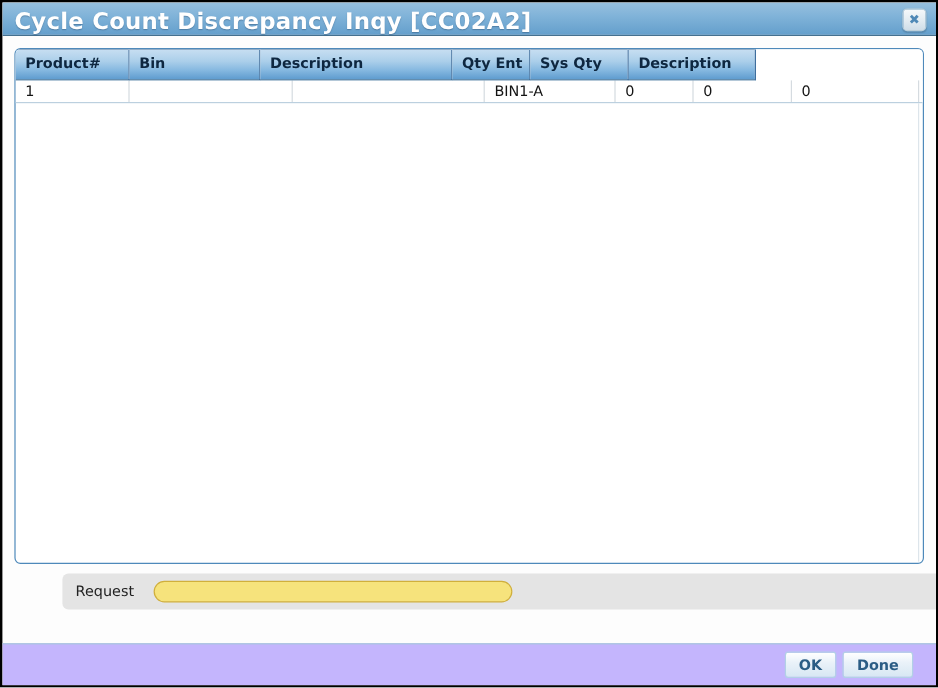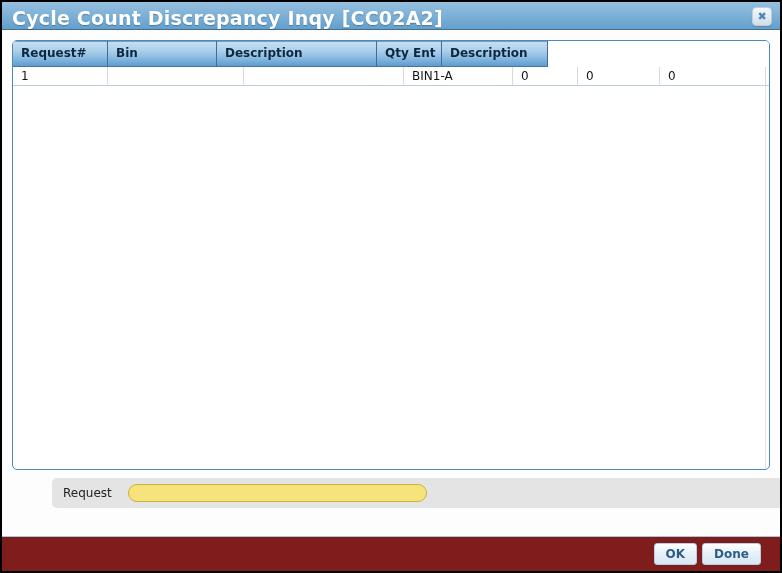--- a/index.html
+++ b/index.html
@@ -67,21 +67,21 @@
   .request-label { position:absolute; left:11px; top:8px; font-size:12px; color:#222; }
   .request-input {
     position:absolute; left:76px; top:6px; width:299px; height:18px;
     background:#f6e37c; border:1px solid #d0af3c; border-radius:9px;
     font-family:inherit; font-size:12px; color:#333; padding:0 8px; outline:none;
   }
 
   
   .footer {
     position:absolute; left:0; top:534px; width:100%; height:35px;
-    border-top:1px solid #a9c7dc; background:#7f1d1d;
+    border-top:1px solid #a9c7dc; background:#c4b5fd;
     display:flex; align-items:center; justify-content:flex-end;
     gap:5px; padding-right:19px;
   }
   .btn {
     min-width:38px; height:22px; padding:2px 11px;
     font-family:inherit; font-size:12px; font-weight:bold; color:#2b5d85;
     background:linear-gradient(180deg,#ffffff 0%,#eaf2f9 40%,#d7e7f3 100%);
     border:1px solid #b2d0e6; border-radius:3px; cursor:pointer;
   }
 </style>
@@ -93,30 +93,33 @@
   <div class="titlebar">
     <span class="title">Cycle Count Discrepancy Inqy [CC02A2]</span>
     <span class="close-btn">
       <span class="close-glyph">✖</span>
     </span>
   </div>
 
   <div class="grid">
     <div class="grid-header">
       <div class="hcell w0">
-          <span>Request#</span>
+          <span>Product#</span>
         </div>
       <div class="hcell w3">
           <span>Bin</span>
         </div>
       <div class="hcell w2">
           <span>Description</span>
         </div>
       <div class="hcell w4">
           <span>Qty Ent</span>
+        </div>
+      <div class="hcell w5">
+          <span>Sys Qty</span>
         </div>
       <div class="hcell w6">
           <span>Description</span>
         </div>
     </div>
     <div class="grid-row">
       <div class="cell w0">1</div>
       <div class="cell w1"></div>
       <div class="cell w2"></div>
       <div class="cell w3">BIN1-A</div>

